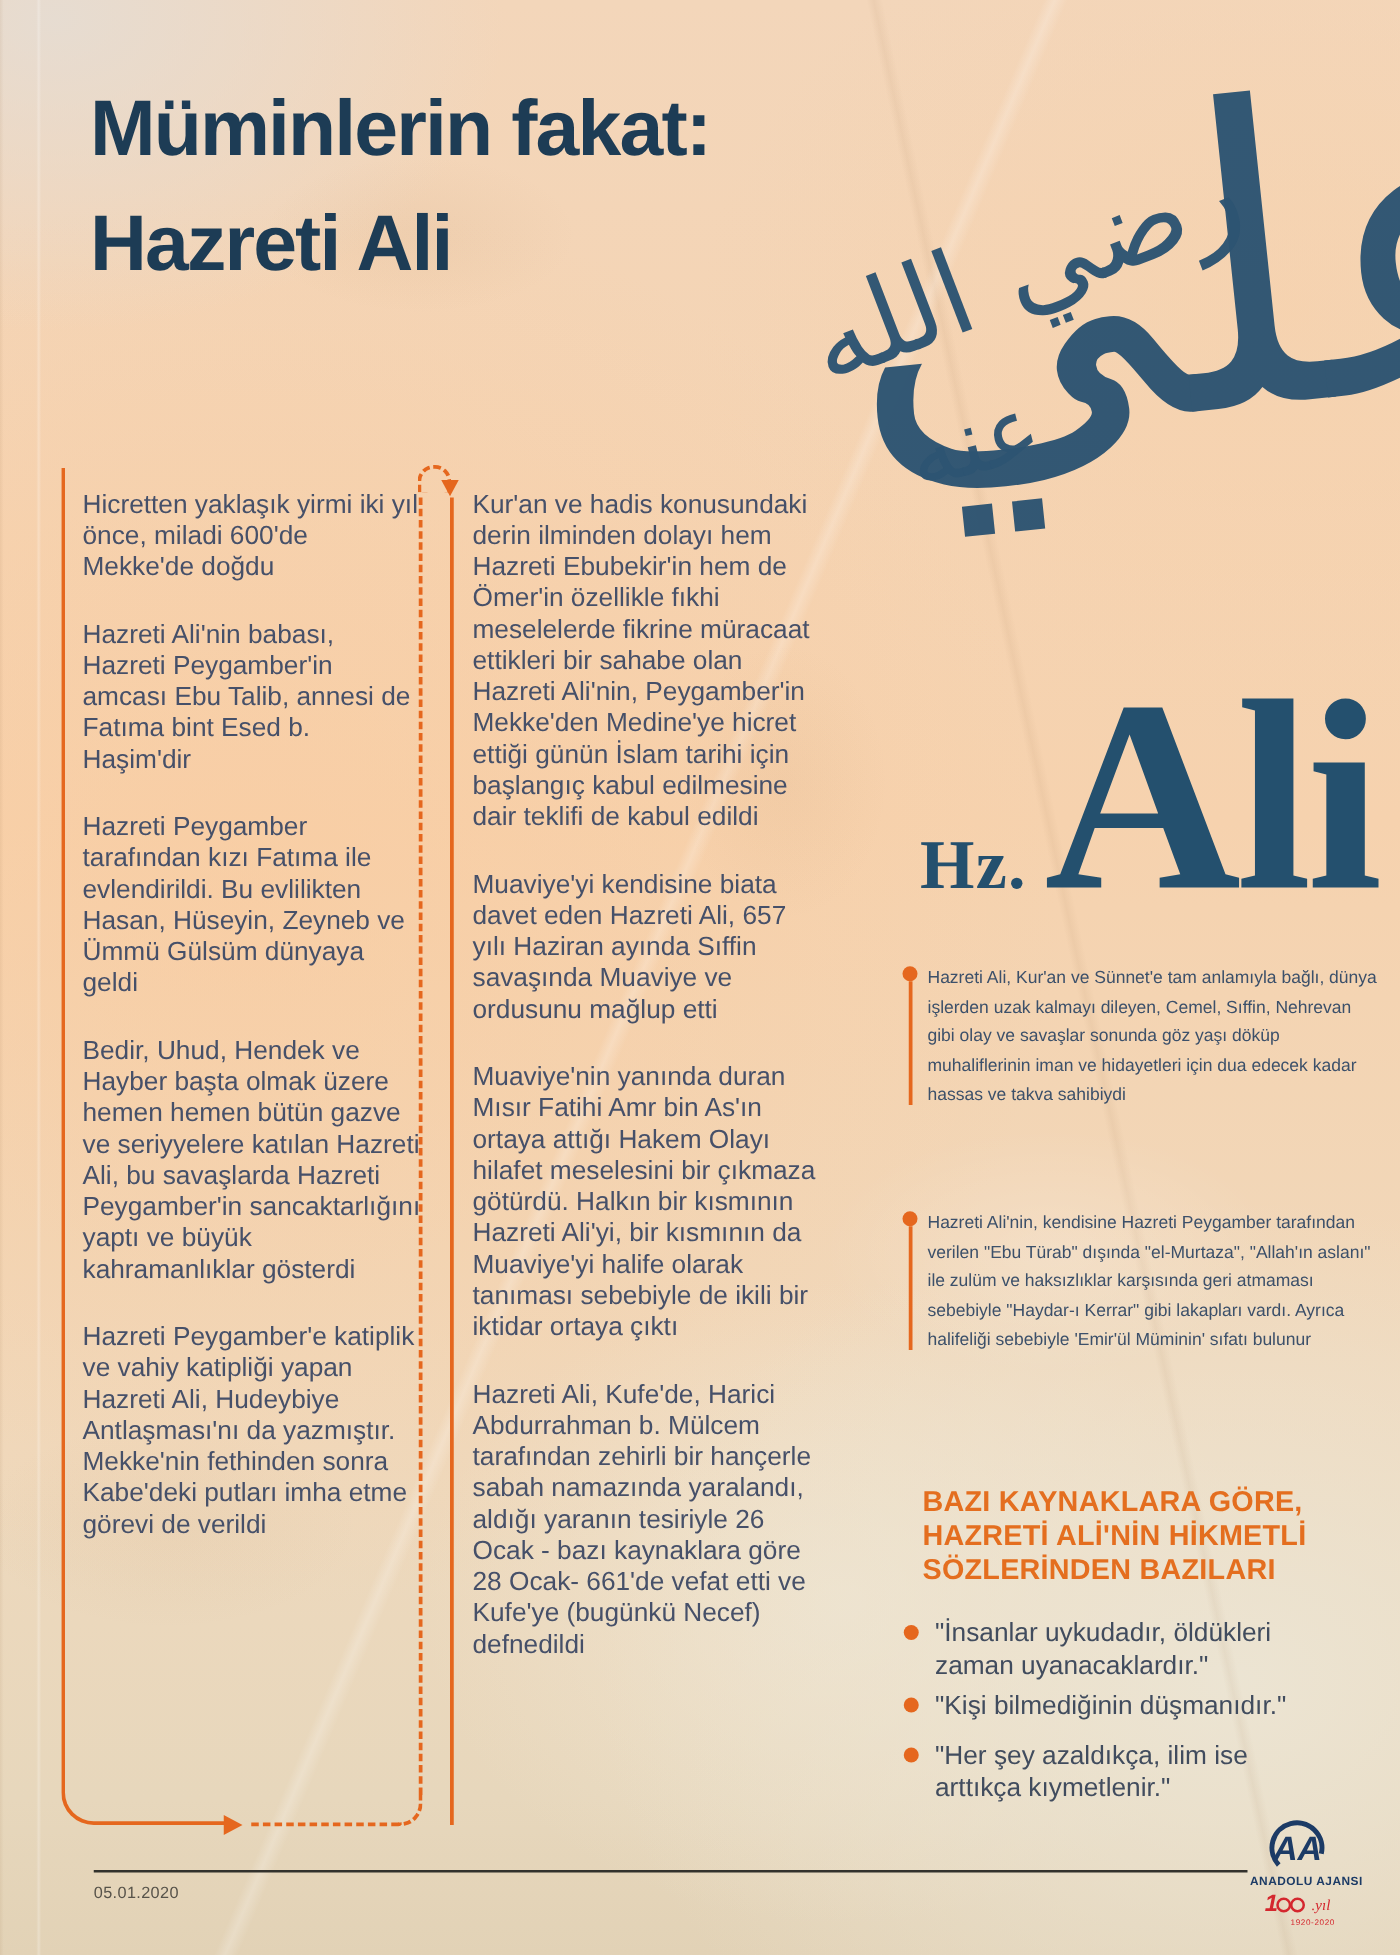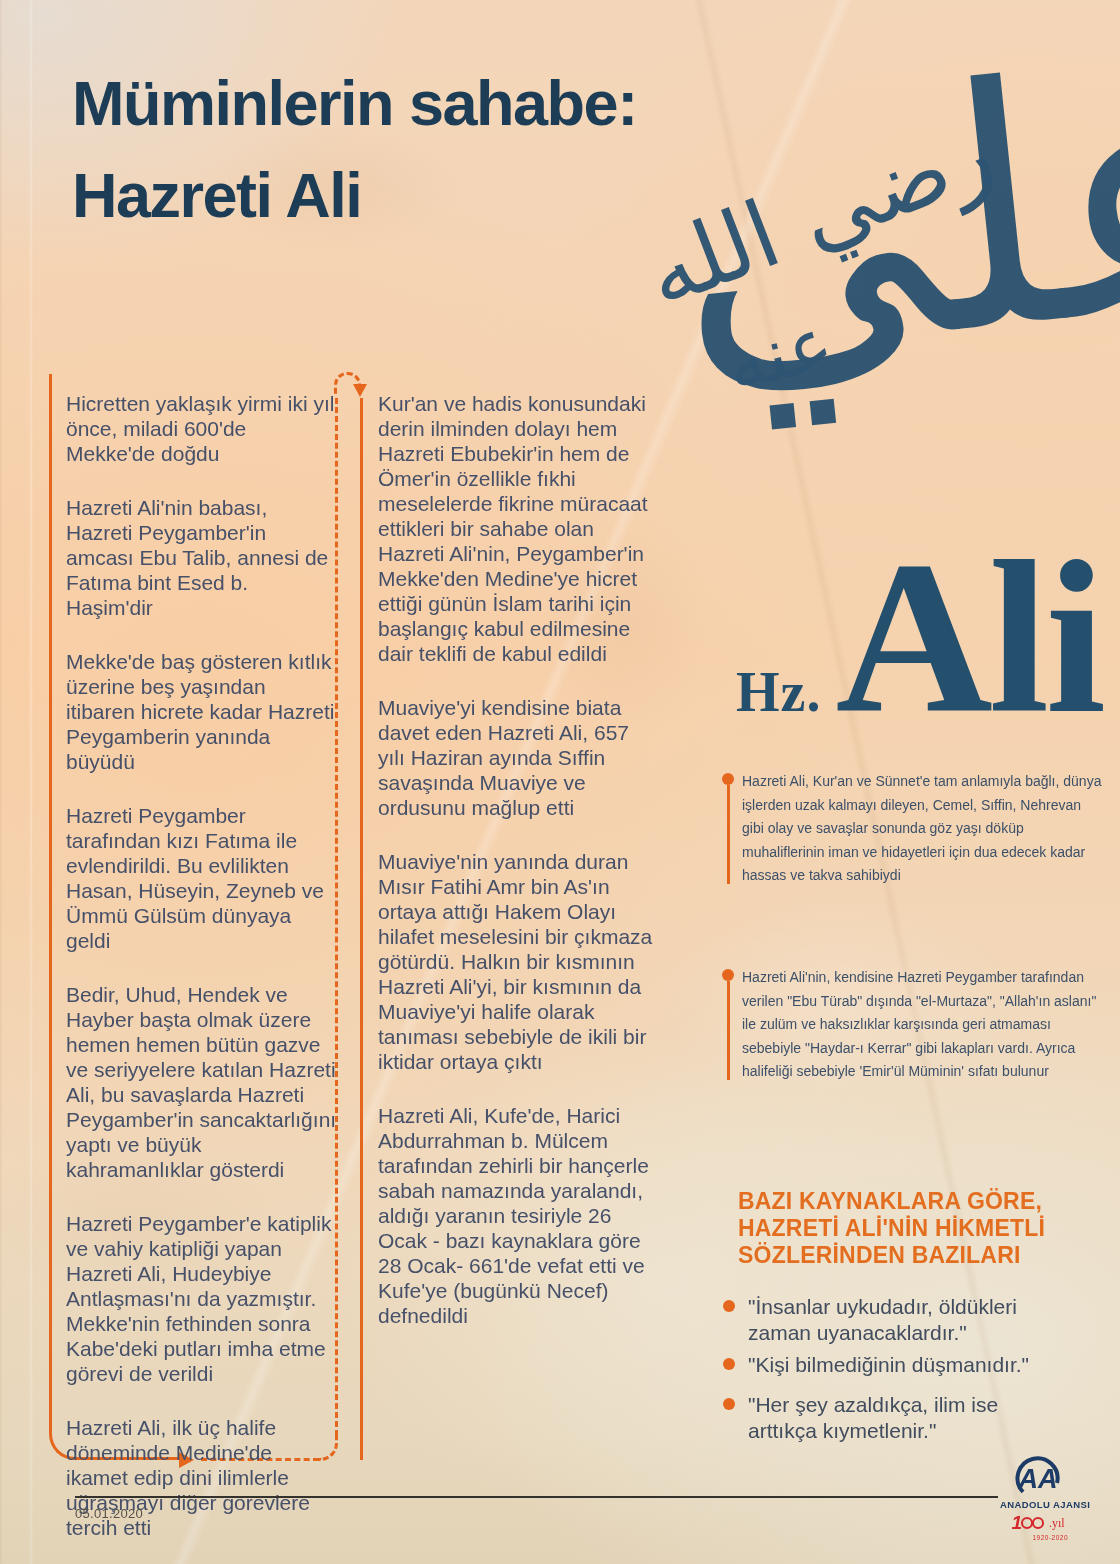--- a/index.html
+++ b/index.html
@@ -120,30 +120,30 @@
 
   
   .footer-rule { position:absolute; left:75px; top:1496px; width:923px; height:2px; background:#33322d; z-index:2; }
   .footer-date { position:absolute; left:75px; top:1506px; font-size:13px; letter-spacing:.3px; color:#57534a; z-index:2; }
   .aa-block { position:absolute; left:1000px; top:1452px; width:76px; text-align:center; z-index:2; }
   .aa-agency { font-size:9.5px; font-weight:bold; letter-spacing:.4px; color:#1c3b66;
     font-stretch:condensed; margin-top:-1px; white-space:nowrap; }
   .centennial { margin-top:2px; display:flex; align-items:center; justify-content:center; color:#d4272e; }
   .centennial .c1 { font-size:19px; font-weight:bold; font-style:italic; }
   .centennial .ring { width:12px; height:12px; border:2.5px solid #d4272e; border-radius:50%; margin-left:-1px; }
-  .centennial .cyil { font-family:"Liberation Serif", serif; font-size:12px; margin-left:5px; }
+  .centennial .cyil { font-family:"Liberation Serif", serif; font-style:italic; font-size:12px; margin-left:5px; }
   .centennial-years { font-size:6.5px; letter-spacing:.5px; color:#d4272e; text-align:right; padding-right:8px; }
 </style>
 </head>
 <body>
 
 <div class="page">
   <div class="texture"></div>
 
-  <h1 class="title"><span>Müminlerin sahabe:</span><br><span>Hazreti Ali</span></h1>
+  <h1 class="title"><span>Müminlerin fakat:</span><br><span>Hazreti Ali</span></h1>
 
   <div class="calli">
     <span class="main" dir="rtl">علي</span>
     <span class="rida" dir="rtl">رضي الله</span>
     <span class="anhu" dir="rtl">عنه</span>
   </div>
 
   <div class="nameplate">
     <span class="hz">Hz.</span>
     <span class="ali">Ali</span>
@@ -154,25 +154,23 @@
   <div class="flow dash-h"></div>
   <div class="flow dash-corner"></div>
   <div class="flow dash-v"></div>
   <div class="flow dash-top"></div>
   <div class="flow arrow-down"></div>
   <div class="flow line-mid"></div>
 
   <div class="col col-left">
     <p>Hicretten yaklaşık yirmi iki yıl önce, miladi 600'de Mekke'de doğdu</p>
     <p>Hazreti Ali'nin babası, Hazreti Peygamber'in amcası Ebu Talib, annesi de Fatıma bint Esed b. Haşim'dir</p>
-    <p>Mekke'de baş gösteren kıtlık üzerine beş yaşından itibaren hicrete kadar Hazreti Peygamberin yanında büyüdü</p>
     <p>Hazreti Peygamber tarafından kızı Fatıma ile evlendirildi. Bu evlilikten Hasan, Hüseyin, Zeyneb ve Ümmü Gülsüm dünyaya geldi</p>
     <p>Bedir, Uhud, Hendek ve Hayber başta olmak üzere hemen hemen bütün gazve ve seriyyelere katılan Hazreti Ali, bu savaşlarda Hazreti Peygamber'in sancaktarlığını yaptı ve büyük kahramanlıklar gösterdi</p>
     <p>Hazreti Peygamber'e katiplik ve vahiy katipliği yapan Hazreti Ali, Hudeybiye Antlaşması'nı da yazmıştır. Mekke'nin fethinden sonra Kabe'deki putları imha etme görevi de verildi</p>
-    <p>Hazreti Ali, ilk üç halife döneminde Medine'de ikamet edip dini ilimlerle uğraşmayı diğer görevlere tercih etti</p>
   </div>
 
   <div class="col col-mid">
     <p>Kur'an ve hadis konusundaki derin ilminden dolayı hem Hazreti Ebubekir'in hem de Ömer'in özellikle fıkhi meselelerde fikrine müracaat ettikleri bir sahabe olan Hazreti Ali'nin, Peygamber'in Mekke'den Medine'ye hicret ettiği günün İslam tarihi için başlangıç kabul edilmesine dair teklifi de kabul edildi</p>
     <p>Muaviye'yi kendisine biata davet eden Hazreti Ali, 657 yılı Haziran ayında Sıffin savaşında Muaviye ve ordusunu mağlup etti</p>
     <p>Muaviye'nin yanında duran Mısır Fatihi Amr bin As'ın ortaya attığı Hakem Olayı hilafet meselesini bir çıkmaza götürdü. Halkın bir kısmının Hazreti Ali'yi, bir kısmının da Muaviye'yi halife olarak tanıması sebebiyle de ikili bir iktidar ortaya çıktı</p>
     <p>Hazreti Ali, Kufe'de, Harici Abdurrahman b. Mülcem tarafından zehirli bir hançerle sabah namazında yaralandı, aldığı yaranın tesiriyle 26 Ocak - bazı kaynaklara göre 28 Ocak- 661'de vefat etti ve Kufe'ye (bugünkü Necef) defnedildi</p>
   </div>
 
   <div class="fact fact-1">

